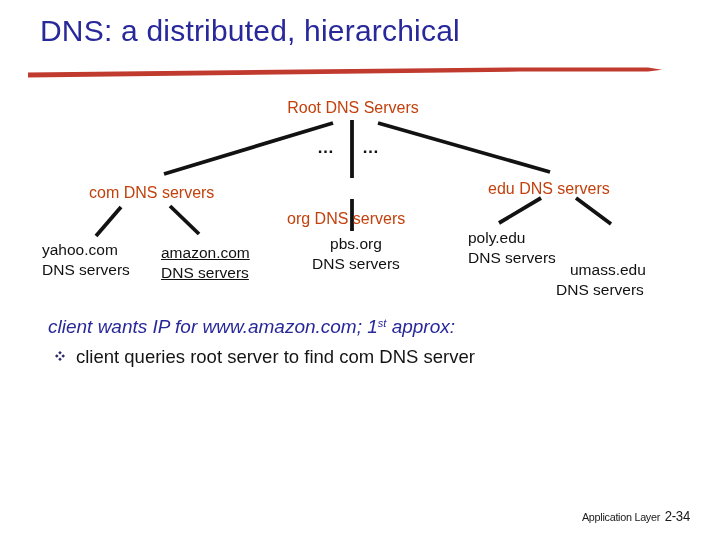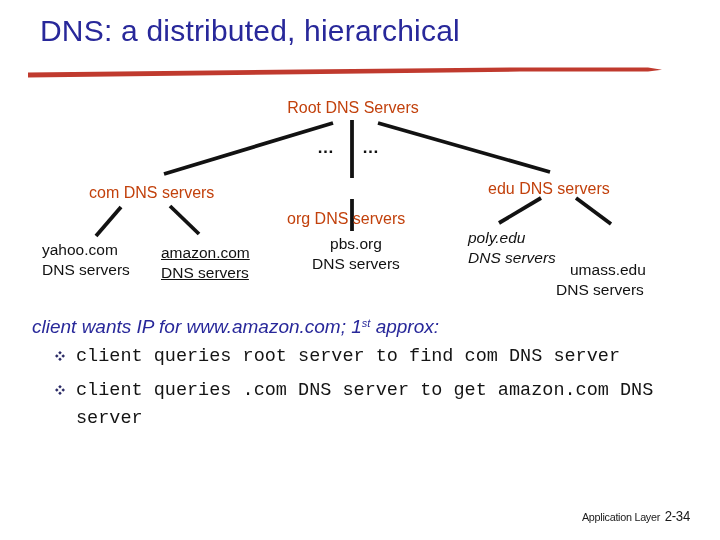--- a/index.html
+++ b/index.html
@@ -40,43 +40,42 @@
     z-index:3;
     white-space:pre-wrap;
   }
   .root-label{left:353px;top:99px;transform:translateX(-50%);}
   .tld-com{left:89px;top:184px;}
   .tld-org{left:287px;top:180px;margin-top:30px;}
   .tld-edu{left:488px;top:180px;}
   .leaf-yahoo{left:42px;top:240px;}
   .leaf-amazon{left:161px;top:243px;text-decoration:underline;}
   .leaf-pbs{left:312px;top:234px;text-align:center;}
-  .leaf-poly{left:468px;top:228px;font-style:italic;}
+  .leaf-poly{left:468px;top:228px;}
   .leaf-umass{left:556px;top:228px;text-indent:14px;margin-top:32px;}
   .dots{
     position:absolute;top:138px;
     font-size:17px;font-weight:bold;letter-spacing:2px;
     color:#111111;z-index:3;
   }
   .dots-left{left:317px;}
   .dots-right{left:362px;}
   
   .body-heading{
-    position:absolute;left:32px;top:311px;width:620px;
+    position:absolute;left:48px;top:311px;width:620px;
     font-size:19px;line-height:25px;
     font-style:italic;
     color:#28289A;
     z-index:3;
   }
   .body-heading sup{font-size:11px;vertical-align:6px;}
   .bullets{
     position:absolute;left:55px;top:343px;width:600px;
     margin:0;padding:0;list-style:none;
     z-index:3;
-    font-family:Liberation Mono, monospace;
   }
   .bullets li{
     display:flex;align-items:flex-start;
     margin:0 0 6px 0;
     font-size:18.5px;line-height:28px;
     color:#141414;
   }
   .bullet-glyph{
     flex:0 0 10px;width:10px;height:10px;
     margin:8px 11px 0 0;
@@ -147,27 +146,20 @@
     <span>client wants IP for www.amazon.com; 1</span><sup>st</sup><span> approx:</span>
   </div>
 
   <ul class="bullets">
     <li>
       <svg class="bullet-glyph" viewBox="0 0 10 10" xmlns="http://www.w3.org/2000/svg">
           <path d="M5 0 L6.8 1.8 L5 3.6 L3.2 1.8 Z M8.2 3.2 L10 5 L8.2 6.8 L6.4 5 Z M5 6.4 L6.8 8.2 L5 10 L3.2 8.2 Z M1.8 3.2 L3.6 5 L1.8 6.8 L0 5 Z"></path>
         </svg>
       <span class="bullet-text">client queries root server to find com DNS server</span>
     </li>
-    <li>
-      <svg class="bullet-glyph" viewBox="0 0 10 10" xmlns="http://www.w3.org/2000/svg">
-          <path d="M5 0 L6.8 1.8 L5 3.6 L3.2 1.8 Z M8.2 3.2 L10 5 L8.2 6.8 L6.4 5 Z M5 6.4 L6.8 8.2 L5 10 L3.2 8.2 Z M1.8 3.2 L3.6 5 L1.8 6.8 L0 5 Z"></path>
-        </svg>
-      <span class="bullet-text">client queries .com DNS server to get amazon.com DNS
-server</span>
-    </li>
   </ul>
 
   <div class="footer">
     <span class="footer-label">Application Layer</span>
     <span class="footer-page">2-34</span>
   </div>
 
 </div>
 
 </body></html>

